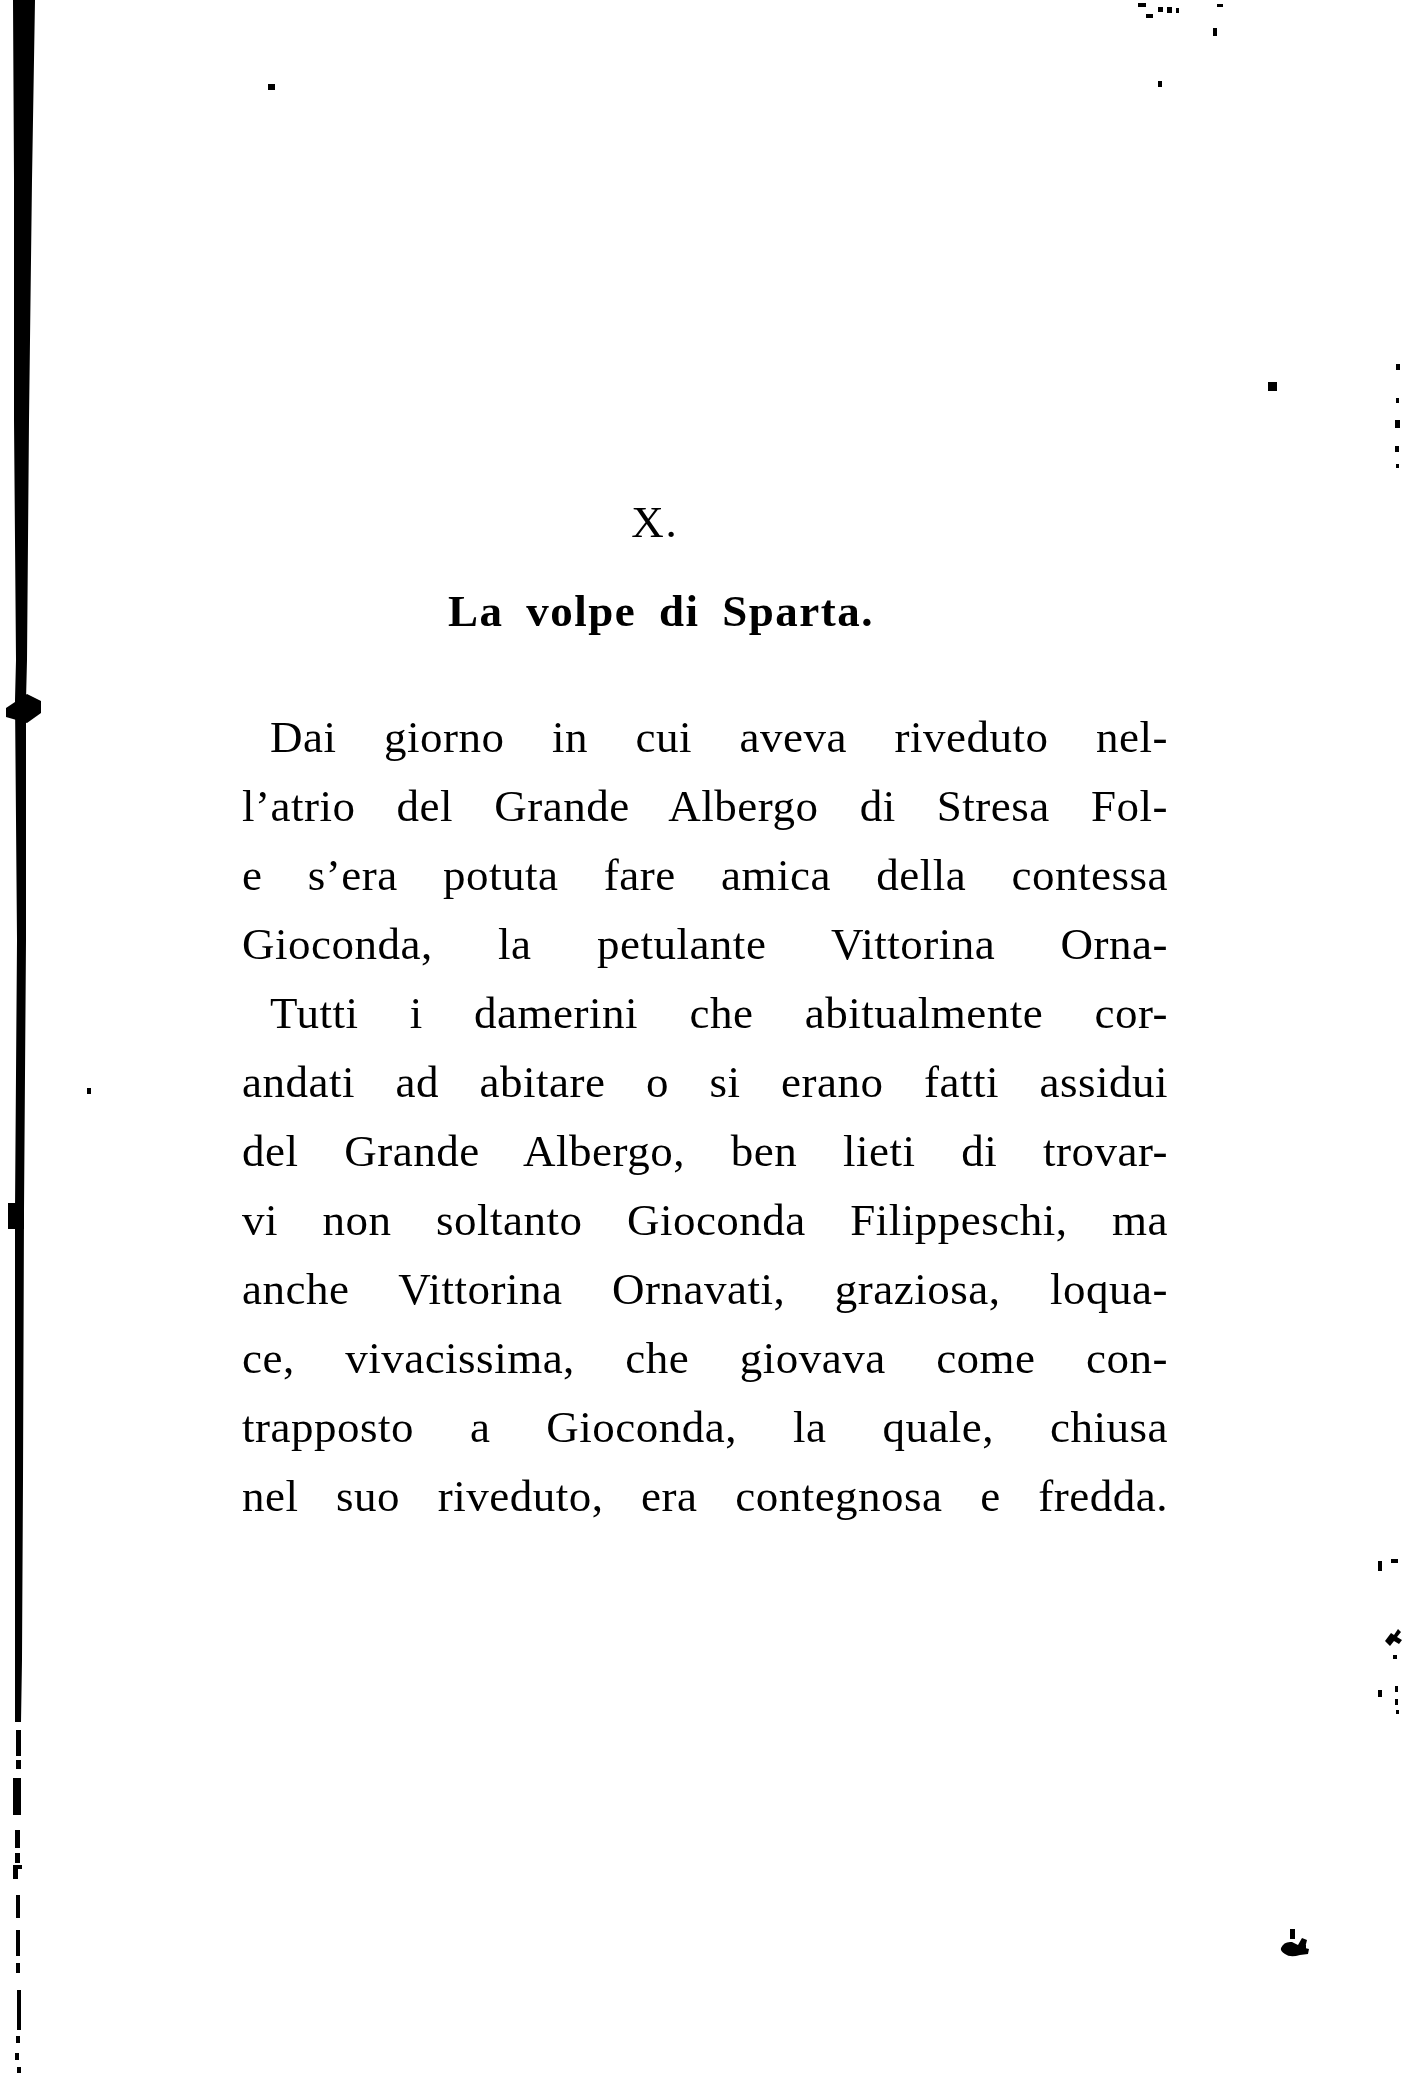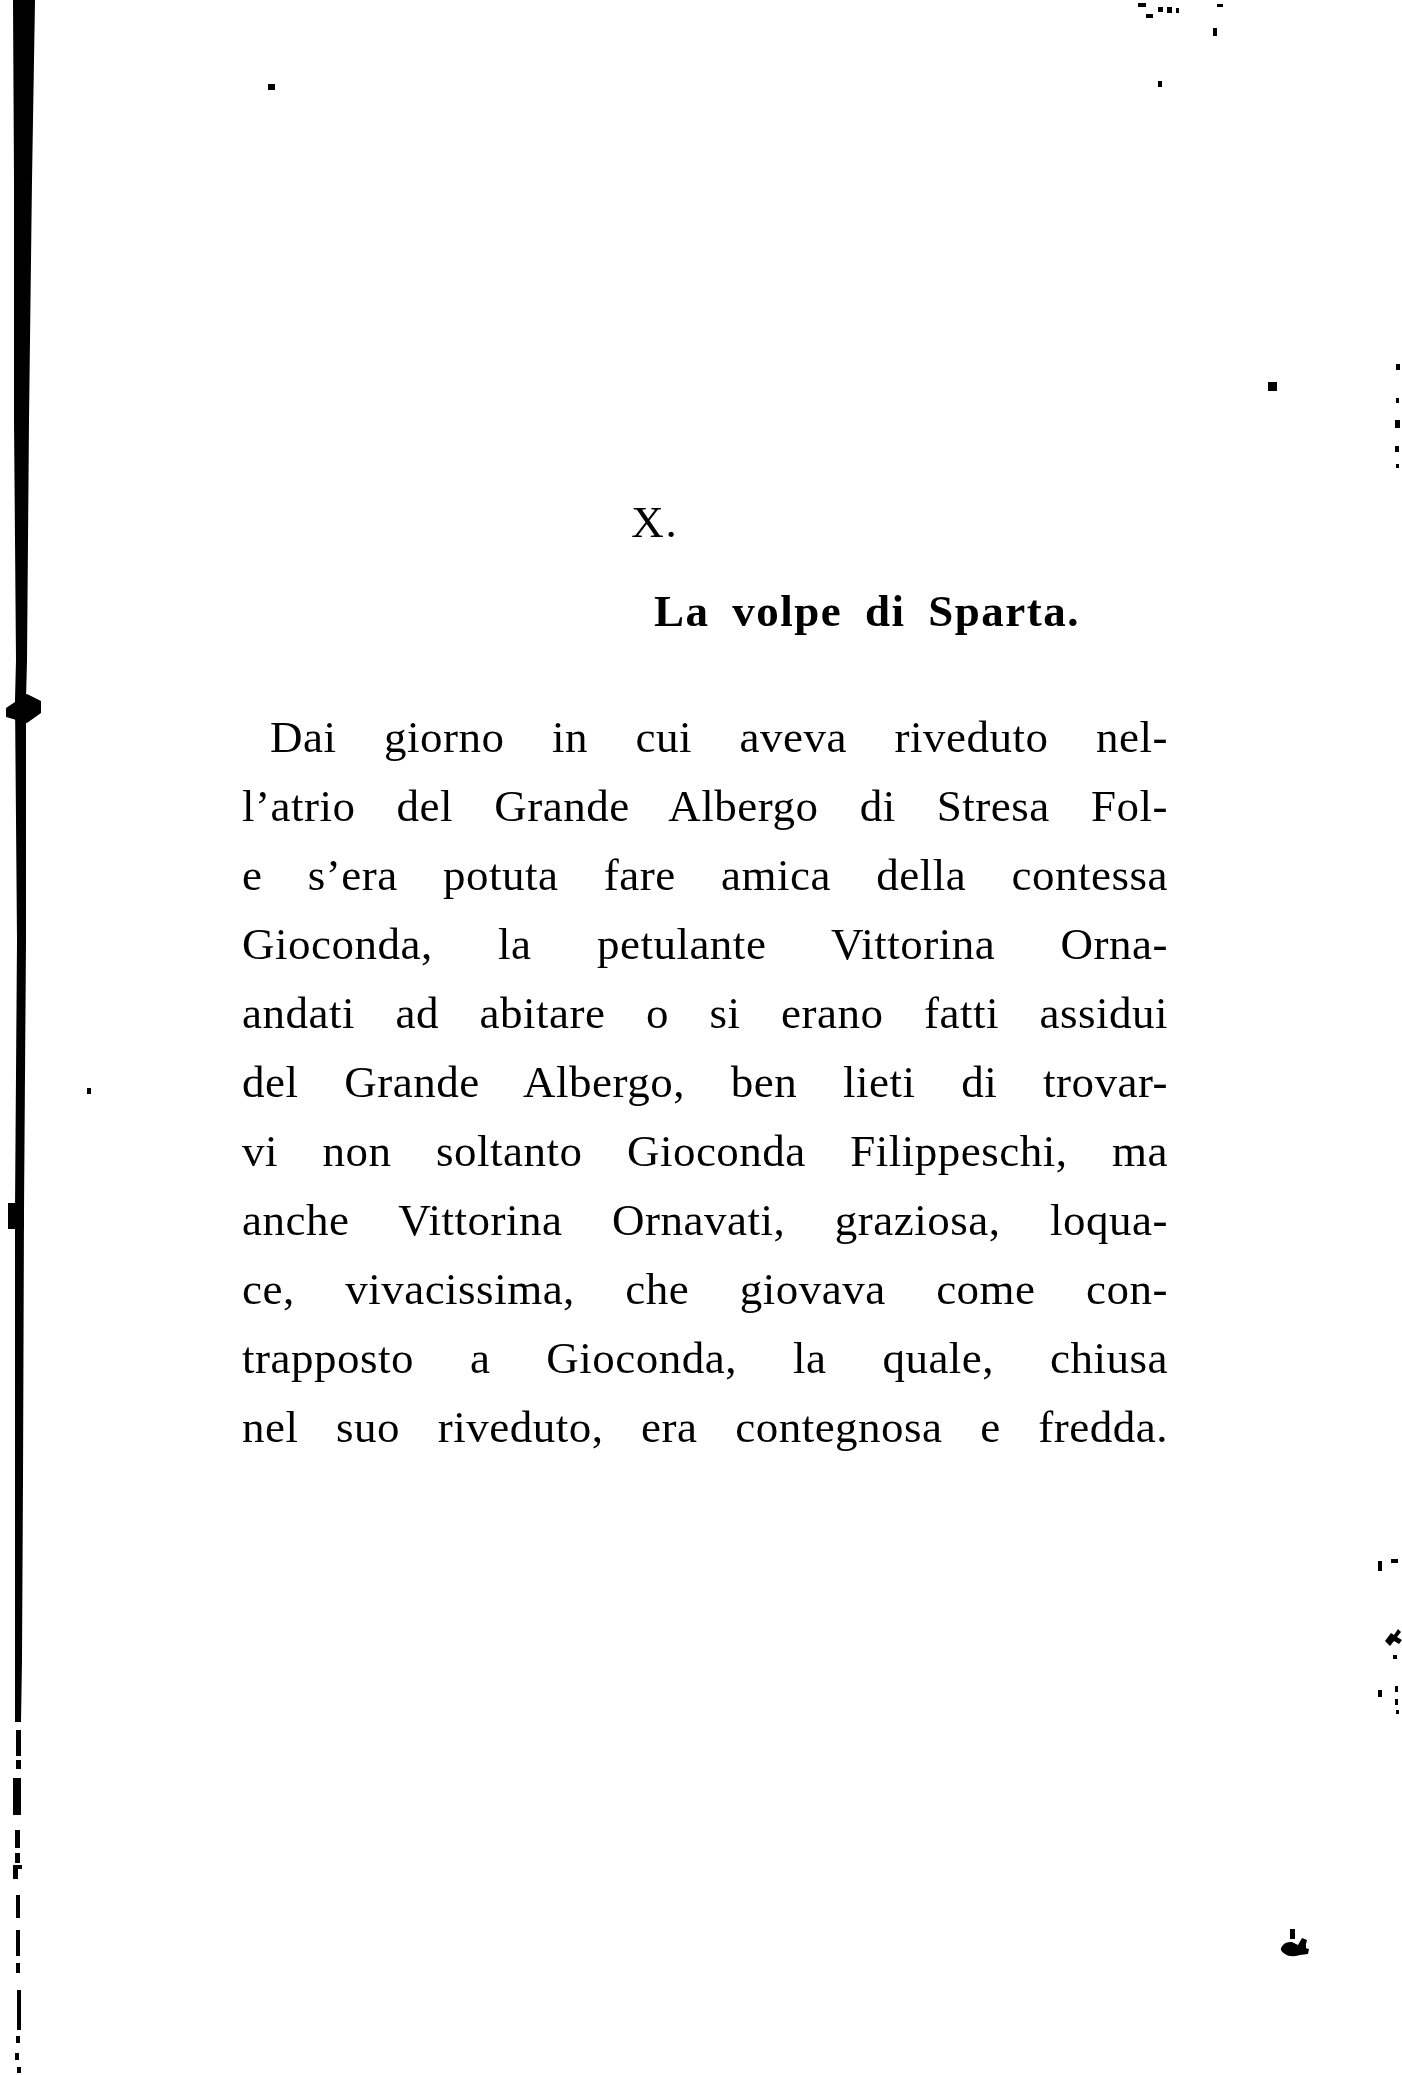--- a/index.html
+++ b/index.html
@@ -25,21 +25,21 @@
     width: 826px;
     text-align: center;
     font-size: 45px;
     letter-spacing: 2px;
   }
   .title {
     position: absolute;
     top: 585px;
     left: 242px;
     width: 838px;
-    text-align: right;
+    text-align: center;
     font-size: 45px;
     font-weight: bold;
     letter-spacing: 1.5px;
     word-spacing: 10px;
   }
   .body-text {
     position: absolute;
     top: 703px;
     left: 242px;
     width: 926px;
@@ -119,20 +119,21 @@
 
   <div class="chapter">X.</div>
 
   <div class="title">La volpe di Sparta.</div>
 
   <div class="body-text" id="body-text">
       <div class="line indent">Dai giorno in cui aveva riveduto nel-</div>
       <div class="line">l’atrio del Grande Albergo di Stresa Fol-</div>
       <div class="line">e s’era potuta fare amica della contessa</div>
       <div class="line">Gioconda, la petulante Vittorina Orna-</div>
+      <div class="line indent">Tutti i damerini che abitualmente cor-</div>
       <div class="line">andati ad abitare o si erano fatti assidui</div>
       <div class="line">del Grande Albergo, ben lieti di trovar-</div>
       <div class="line">vi non soltanto Gioconda Filippeschi, ma</div>
       <div class="line">anche Vittorina Ornavati, graziosa, loqua-</div>
       <div class="line">ce, vivacissima, che giovava come con-</div>
       <div class="line">trapposto a Gioconda, la quale, chiusa</div>
       <div class="line">nel suo riveduto, era contegnosa e fredda.</div>
     </div>
 
 </div>

